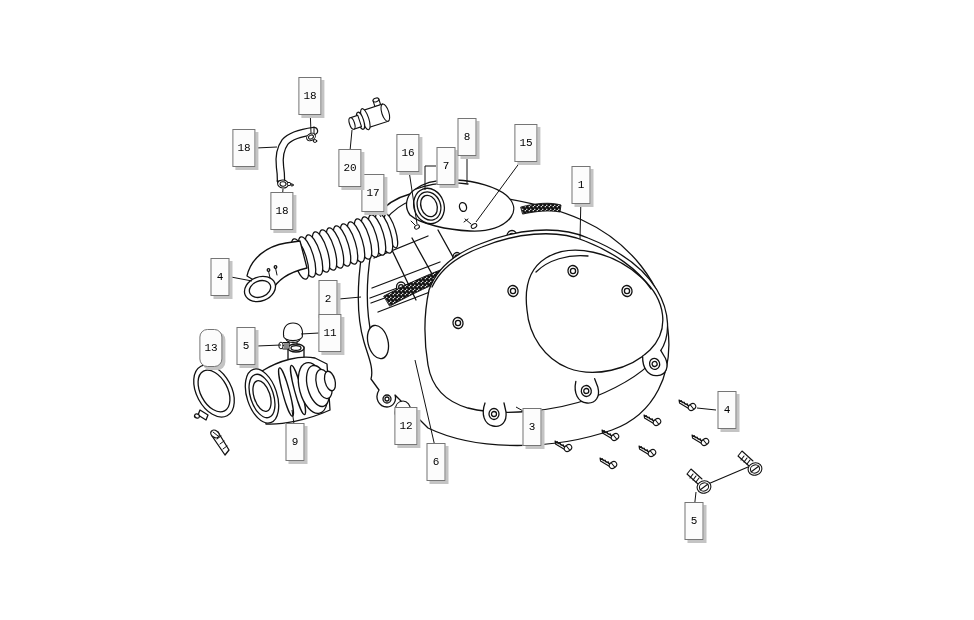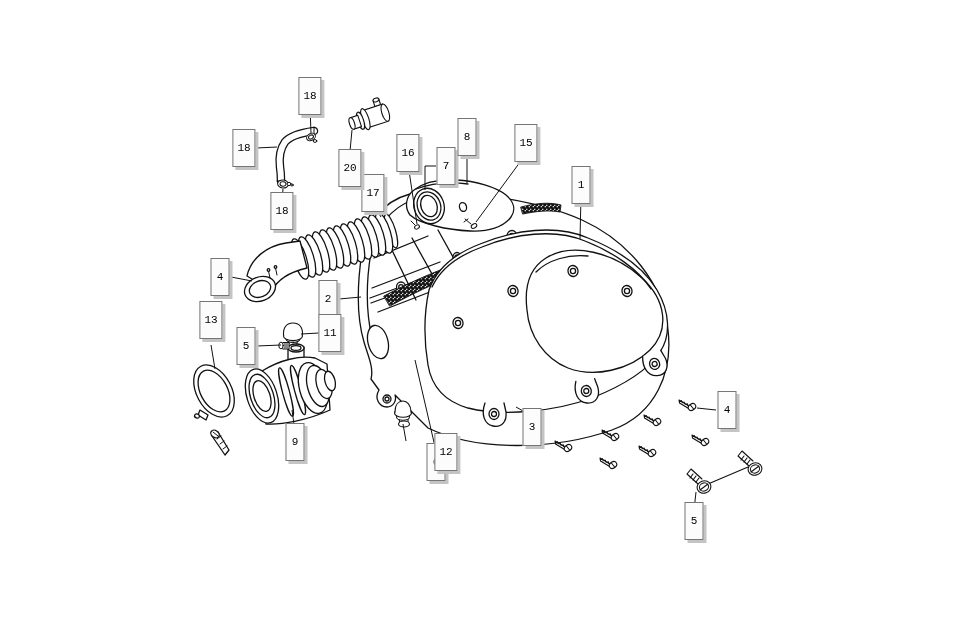--- a/index.html
+++ b/index.html
@@ -252,22 +252,22 @@
       <div class="callout" style="left: 328px; top: 299px;">2</div>
       <div class="callout" style="left: 532px; top: 427px;">3</div>
       <div class="callout" style="left: 220px; top: 277px;">4</div>
       <div class="callout" style="left: 694px; top: 521px;">5</div>
       <div class="callout" style="left: 436px; top: 462px;">6</div>
       <div class="callout" style="left: 446px; top: 166px;">7</div>
       <div class="callout" style="left: 467px; top: 137px;">8</div>
       <div class="callout" style="left: 295px; top: 442px;">9</div>
       <div class="callout" style="left: 330px; top: 333px;">11</div>
       <div class="callout" style="left: 246px; top: 346px;">5</div>
-      <div class="callout" style="left: 406px; top: 452px; margin-left: 40px;">12</div>
-      <div class="callout" style="left: 211px; top: 320px;">13</div>
+      <div class="callout" style="left: 406px; top: 426px;">12</div>
+      <div class="callout" style="left: 211px; top: 348px; border-radius: 8px;">13</div>
       <div class="callout" style="left: 727px; top: 410px;">4</div>
       <div class="callout" style="left: 526px; top: 143px;">15</div>
       <div class="callout" style="left: 408px; top: 153px;">16</div>
       <div class="callout" style="left: 373px; top: 193px;">17</div>
       <div class="callout" style="left: 310px; top: 96px;">18</div>
       <div class="callout" style="left: 282px; top: 211px;">18</div>
       <div class="callout" style="left: 244px; top: 148px;">18</div>
       <div class="callout" style="left: 350px; top: 168px;">20</div>
     </div>
 

